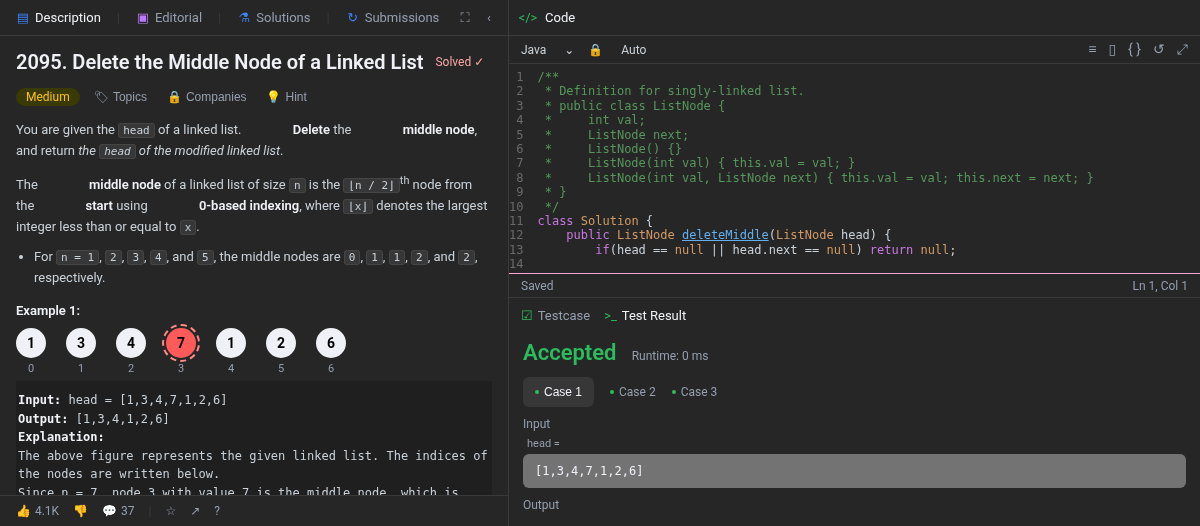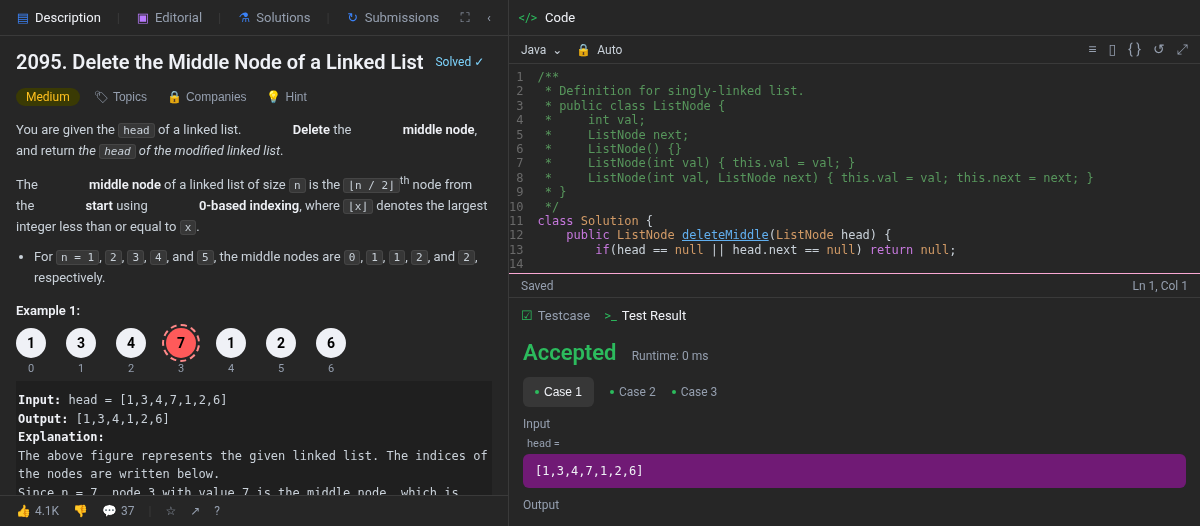--- a/index.html
+++ b/index.html
@@ -10,21 +10,21 @@
 .tab { display:flex; align-items:center; gap:5px; color:#959faf; font-size:13px; cursor:pointer; padding:2px 4px; }
 .tab.active { color:#eff1f6; }
 .tab-divider { color:#3a3a3a; }
 .tab-icons-right { margin-left:auto; display:flex; gap:10px; color:#959faf; }
 .ico { display:inline-flex; width:14px; height:14px; align-items:center; justify-content:center; font-size:13px; }
 .desc-body { flex:1; overflow-y:auto; padding:14px 16px 0 16px; position:relative; }
 .desc-body::-webkit-scrollbar { width:8px; }
 .desc-body::-webkit-scrollbar-thumb { background:#4a4a4a; border-radius:4px; }
 .title-row { display:flex; align-items:center; gap:12px; margin-bottom:14px; }
 .title { font-size:20px; font-weight:600; color:#eff1f6; }
-.solved { color:#7dd3fc; font-size:12px; display:flex; align-items:flex-end; gap:3px; }
+.solved { color:#fca5a5; font-size:12px; display:flex; align-items:flex-end; gap:3px; }
 .tags-row { display:flex; align-items:center; gap:8px; margin-bottom:14px; }
 .diff-pill { background:#3a3a04; color:#ffc01e; padding:2px 10px; border-radius:10px; font-size:12px; }
 .tag-btn { display:flex; align-items:center; gap:4px; color:#959faf; background:transparent; border:none; font-size:12px; padding:2px 6px; cursor:pointer; }
 .prose { font-size:13px; line-height:1.6; color:#c9d1d9; }
 .prose p { margin-bottom:10px; }
 .prose strong { color:#eff1f6; font-weight:600;padding-left:48px; }
 .prose em { font-style:italic; }
 .prose code, span.inlinecode { background:#373737; border:1px solid #454545; color:#c9d1d9; padding:0 4px; border-radius:3px; font-family:Menlo,Consolas,monospace; font-size:11px; }
 .prose ul { margin:6px 0 10px 18px; }
 .example-title { font-weight:600; color:#eff1f6; margin:14px 0 10px; font-size:13px; }
@@ -33,21 +33,21 @@
 .node { width:30px; height:30px; border-radius:50%; background:#eff1f6; color:#000; display:flex; align-items:center; justify-content:center; font-weight:700; font-size:14px; position:relative; }
 .node.mid { background:#ff5a5a; color:#000; }
 .node.mid::before { content:''; position:absolute; inset:-4px; border:2px dashed #ff8a8a; border-radius:50%; }
 .node-idx { color:#959faf; font-size:11px; }
 .codeblock { background:#1f1f1f; border:none; font-family:Menlo,Consolas,monospace; font-size:12px; padding:10px 2px; color:#c9d1d9; line-height:1.55; white-space:pre-wrap; }
 .codeblock .kw { font-weight:700; color:#eff1f6; }
 .footer { display:flex; align-items:center; gap:14px; padding:8px 16px; border-top:1px solid #3a3a3a; color:#959faf; font-size:12px; background:#262626; }
 .footer .stat { display:flex; align-items:center; gap:4px; }
 .code-head { display:flex; align-items:center; gap:10px; padding:6px 12px; height:36px; border-bottom:1px solid #3a3a3a; }
 .code-sub { display:flex; align-items:center; gap:14px; padding:4px 12px; height:28px; border-bottom:1px solid #3a3a3a; color:#959faf; font-size:12px; }
-.code-sub .lang { display:flex; align-items:center; gap:6px; color:#c9d1d9; }
+.code-sub .lang { display:flex; align-items:center; gap:18px; color:#c9d1d9; }
 .code-icons-right { margin-left:auto; display:flex; gap:12px; color:#959faf; font-size:14px; }
 .editor { flex:1; display:flex; font-family:Menlo,Consolas,monospace; font-size:12px; line-height:14.4px; overflow:hidden; background:#262626; }
 .gutter { text-align:right; color:#6a6a6a; padding:6px 8px 0 0; user-select:none; }
 .gutter div { height:14.4px; }
 .codelines { padding:6px 0 0 6px; white-space:pre; color:#c9d1d9; }
 .c-comment { color:#57965c; }
 .c-kw { color:#c678dd; }
 .c-type { color:#d19a66; }
 .c-fn { color:#61afef;text-decoration:underline; }
 .c-null { color:#d19a66; }
@@ -59,21 +59,21 @@
 .bp-tab.active .lbl { color:#eff1f6; }
 .result-body { padding:8px 14px 10px; overflow:auto; }
 .accepted { color:#2cbb5d; font-size:22px; font-weight:600; display:inline-block; margin-right:12px; }
 .runtime { color:#959faf; font-size:12px; }
 .case-row { display:flex; gap:16px; margin:12px 0 10px; align-items:center; }
 .case-btn { background:#373737; color:#eff1f6; border:none; padding:8px 12px; border-radius:6px; font-size:12px; cursor:pointer; display:flex; align-items:center; gap:5px; }
 .case-link { color:#959faf; font-size:12px; cursor:pointer; display:flex; align-items:center; gap:5px; }
 .case-dot { width:4px; height:4px; border-radius:50%; background:#2cbb5d; display:inline-block; }
 .field-label { color:#959faf; font-size:12px; margin-bottom:4px; }
 .field-sub { color:#959faf; font-size:11px; margin:6px 0 4px 4px; }
-.field-box { background:#701a75; border-radius:6px; padding:10px 12px; font-family:Menlo,Consolas,monospace; font-size:12px; color:#eff1f6; }
+.field-box { background:#737373; border-radius:6px; padding:10px 12px; font-family:Menlo,Consolas,monospace; font-size:12px; color:#eff1f6; }
 </style>
 </head>
 <body>
 
 <div class="panel-left">
   <div class="tabs">
     <div class="tab active">
       <span class="ico" style="color:#3b82f6">▤</span>
       <span>Description</span>
     </div>

